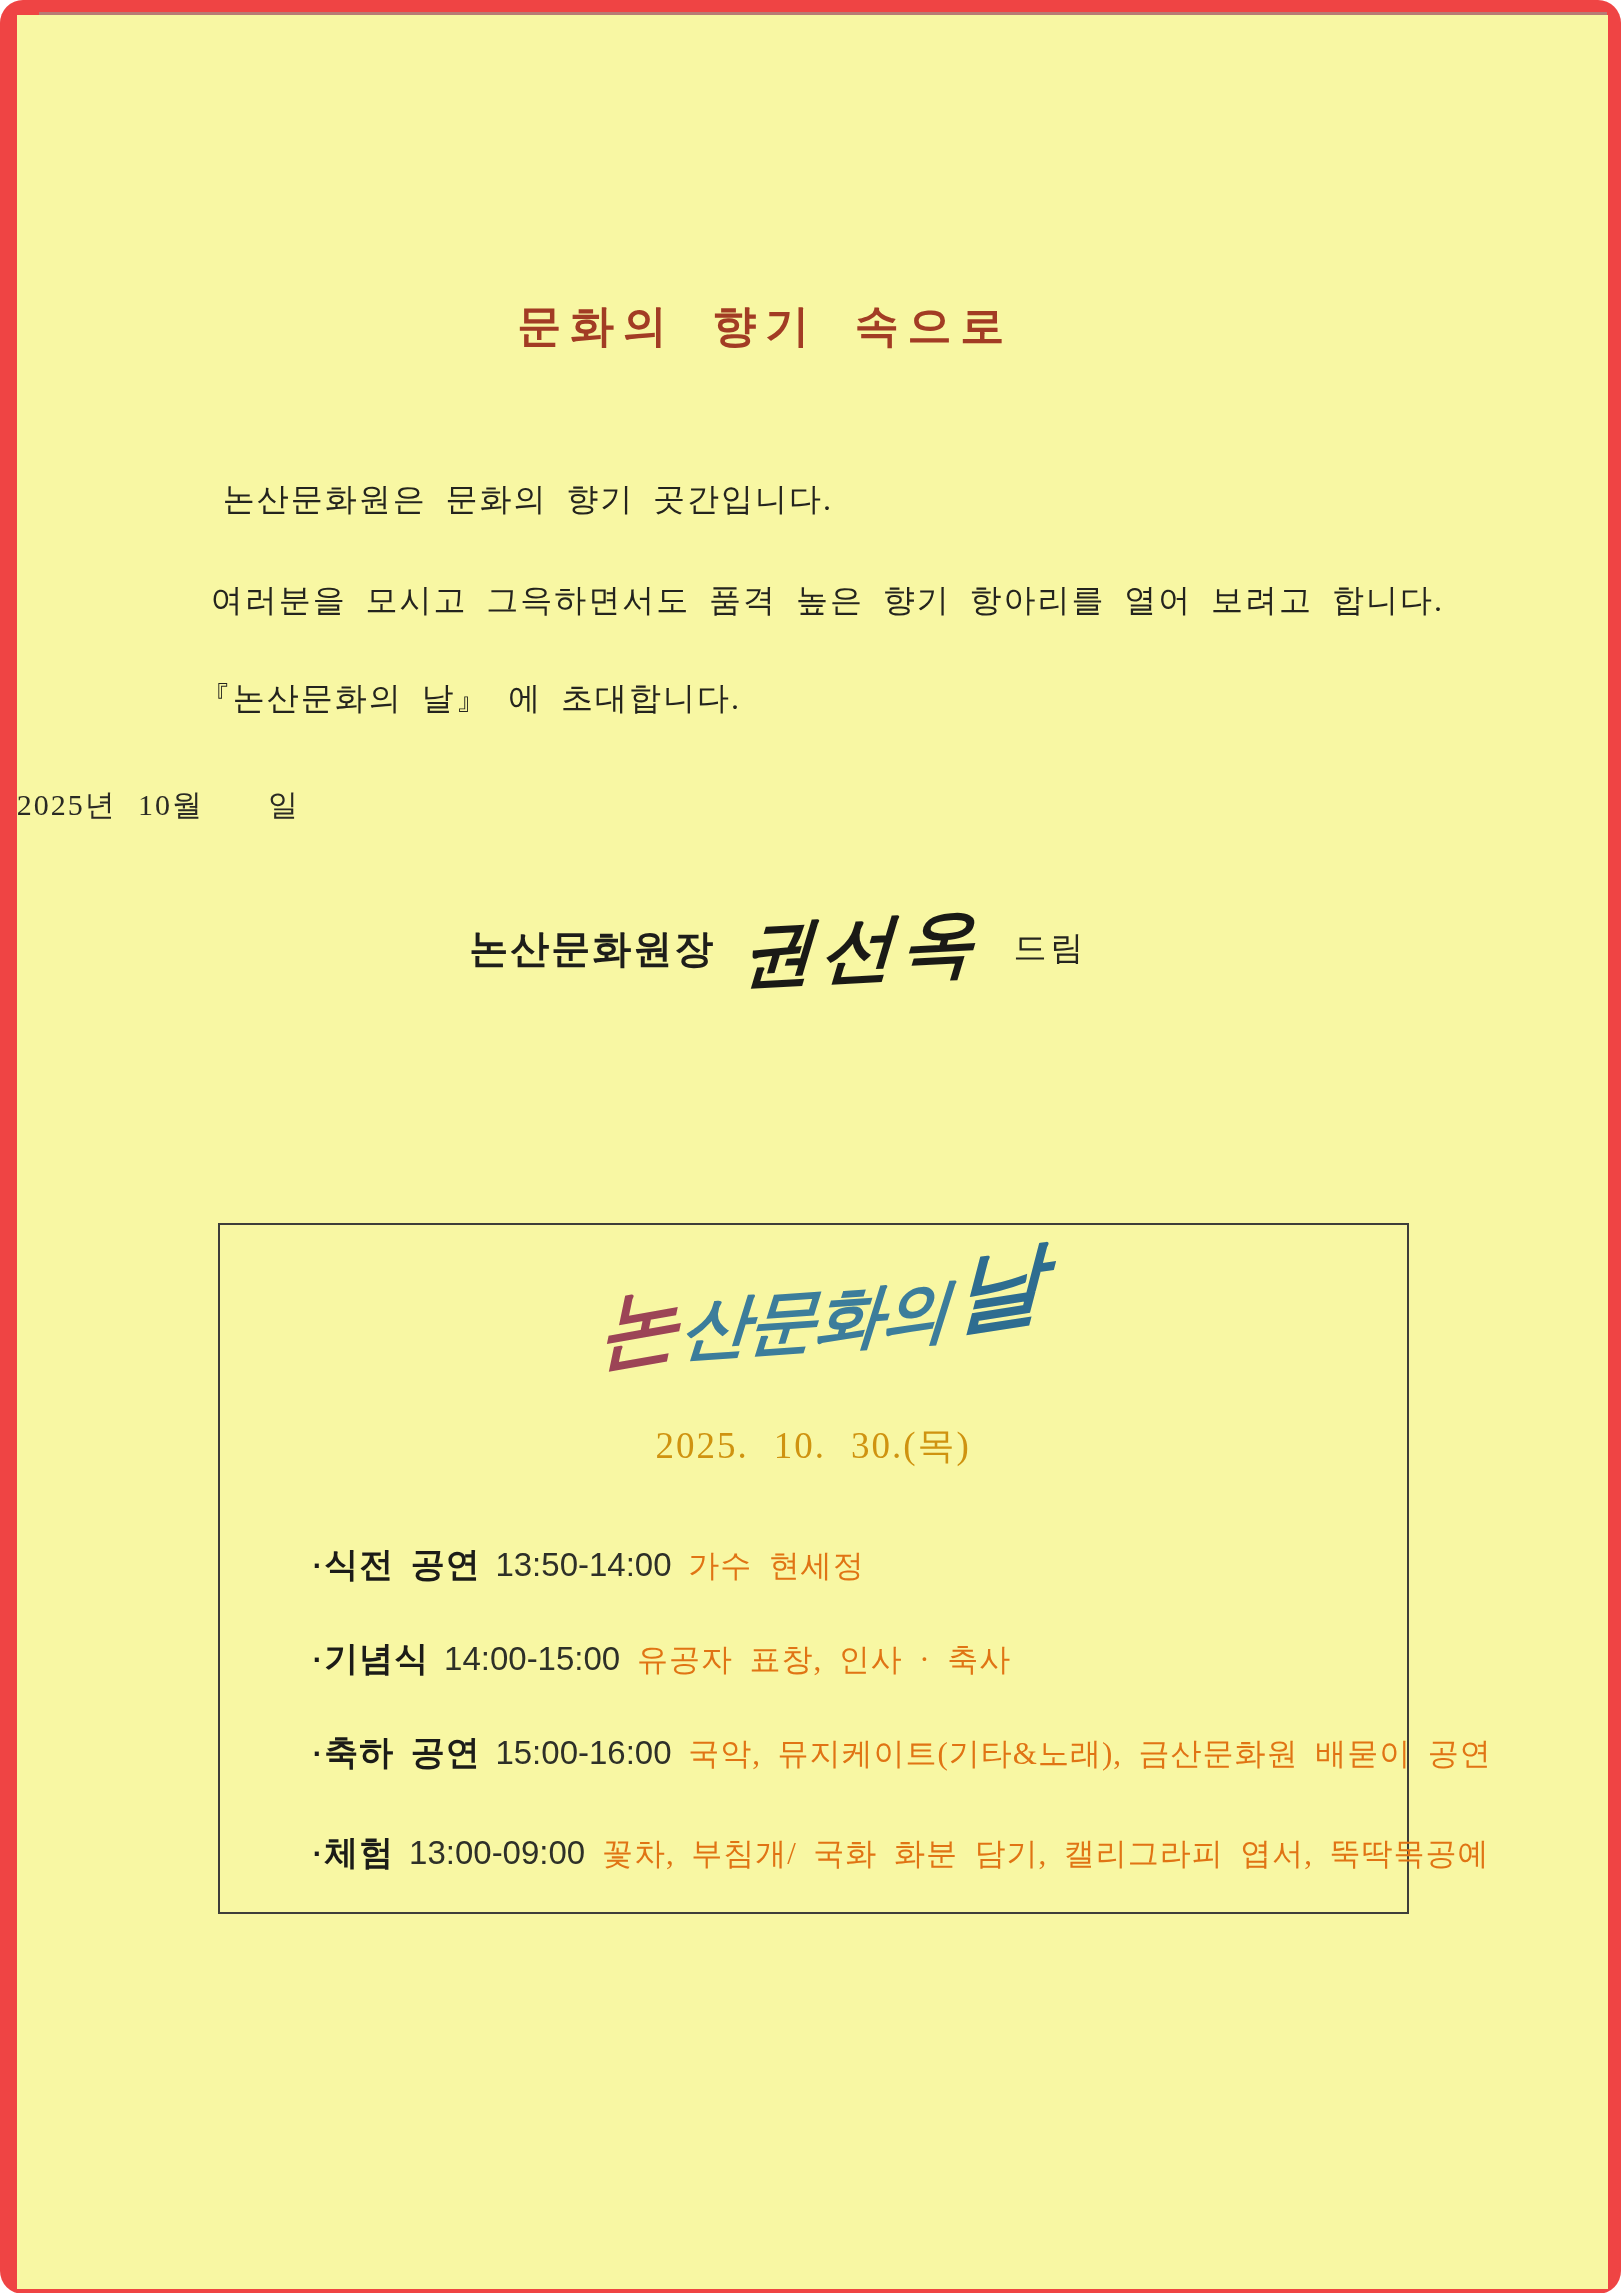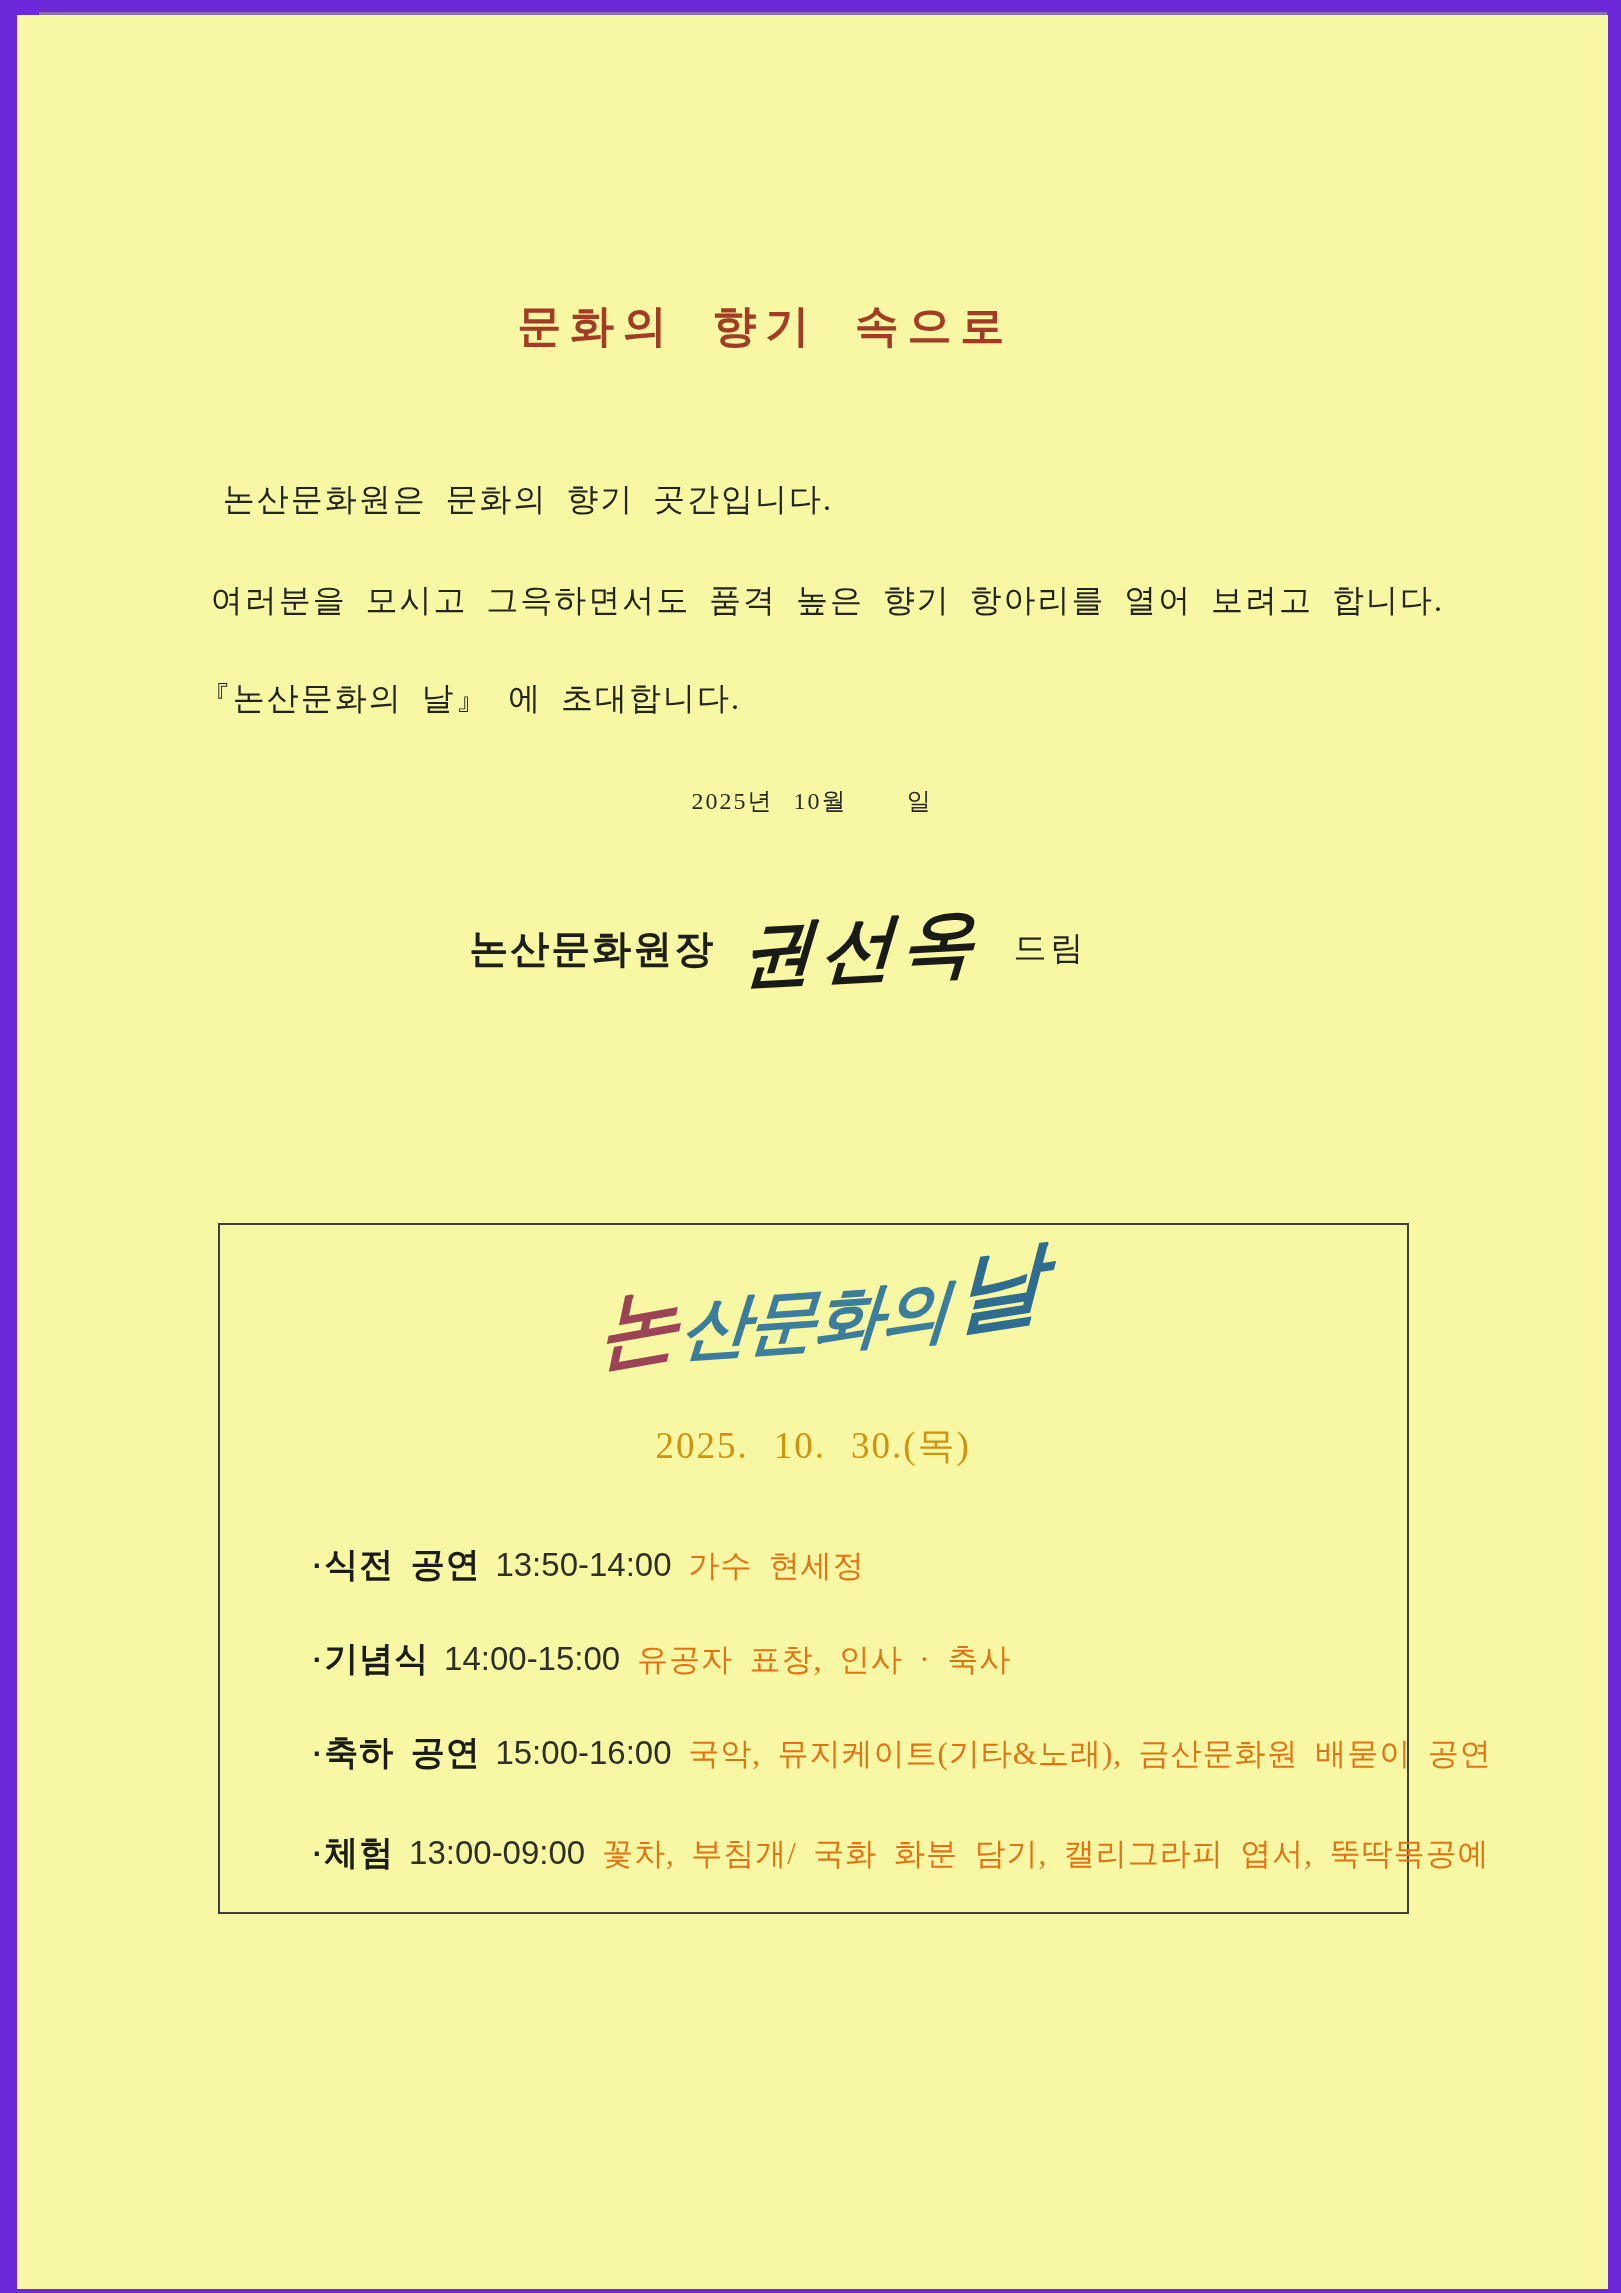--- a/index.html
+++ b/index.html
@@ -8,21 +8,22 @@
     width: 1621px;
     height: 2294px;
     background: #ffffff;
     overflow: hidden;
     font-family: "Liberation Serif", "DejaVu Serif", serif;
   }
   .scan-wrap {
     position: relative;
     width: 1621px;
     height: 2294px;
-    background: #6d28d9;
+    background: #ef4444;
+    border-radius: 23px;
   }
   .scan-artifact-line {
     position: absolute;
     left: 39px;
     top: 11.8px;
     width: 1568px;
     height: 2.9px;
     background: #9a9a90;
     opacity: 0.65;
   }
@@ -61,22 +62,21 @@
     white-space: pre;
   }
   .par-1 { top: 431px; margin-left: 12px; }
   .par-2 { top: 532px; }
   .par-3 { top: 630px; left: 182px; }
   .date-line {
     position: absolute;
     left: 0;
     top: 770px;
     width: 100%;
-    text-align: center;
-    font-size: 24px;
+    font-size: 30px;
     letter-spacing: 2px;
     word-spacing: 11.8px;
     color: #2a2a24;
     white-space: pre;
   }
   .signature-line {
     position: absolute;
     left: 0;
     top: 875px;
     width: 100%;

